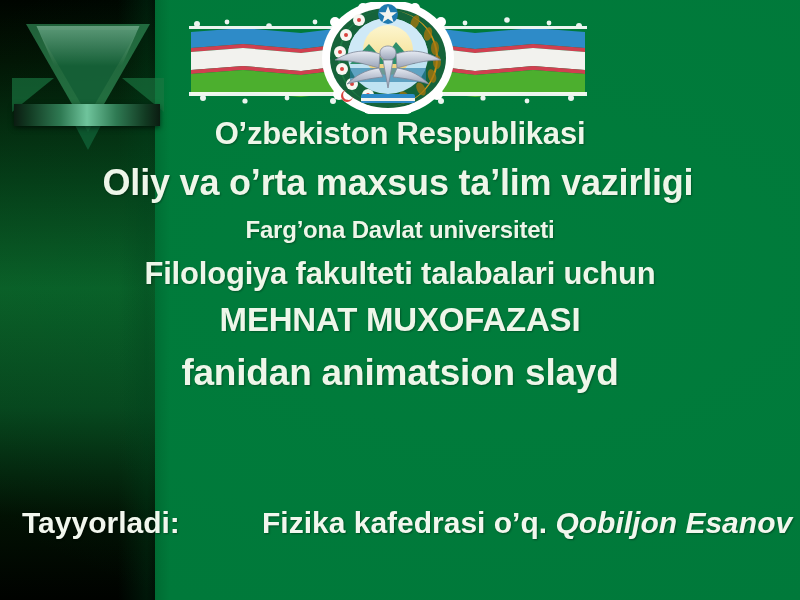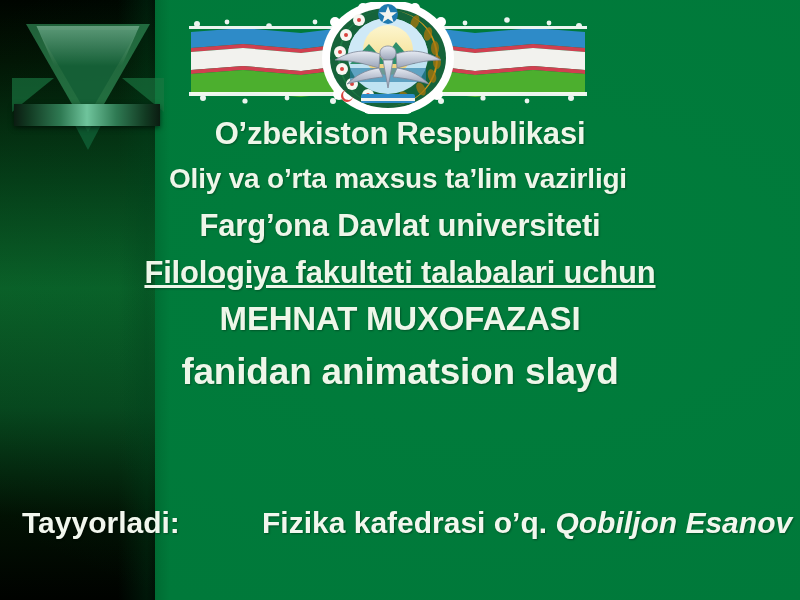--- a/index.html
+++ b/index.html
@@ -162,23 +162,23 @@
     color: #eef6e9;
   }
   .hl {
     font-weight: bold;
     line-height: 1.0;
     letter-spacing: -0.2px;
     text-shadow: 1px 1px 2px rgba(0,0,0,0.30);
     white-space: nowrap;
   }
   .hl-1 { font-size: 31px; margin: 0 0 16px 0; }
-  .hl-2 { font-size: 28px; margin: 0 4px 17px 0; }
-  .hl-3 { font-size: 31px; margin: 0 0 16px 0; }
-  .hl-4 { font-size: 31px; margin: 0 0 14px 0; text-decoration: underline; }
+  .hl-2 { font-size: 36px; margin: 0 4px 17px 0; }
+  .hl-3 { font-size: 24px; margin: 0 0 16px 0; }
+  .hl-4 { font-size: 31px; margin: 0 0 14px 0; }
   .hl-5 { font-size: 33px; margin: 0 0 18px 0; }
   .hl-6 { font-size: 37px; margin: 12px; }
 
   
   .credit {
     position: absolute;
     left: 0;
     top: 506px;
     width: 800px;
     height: 34px;

